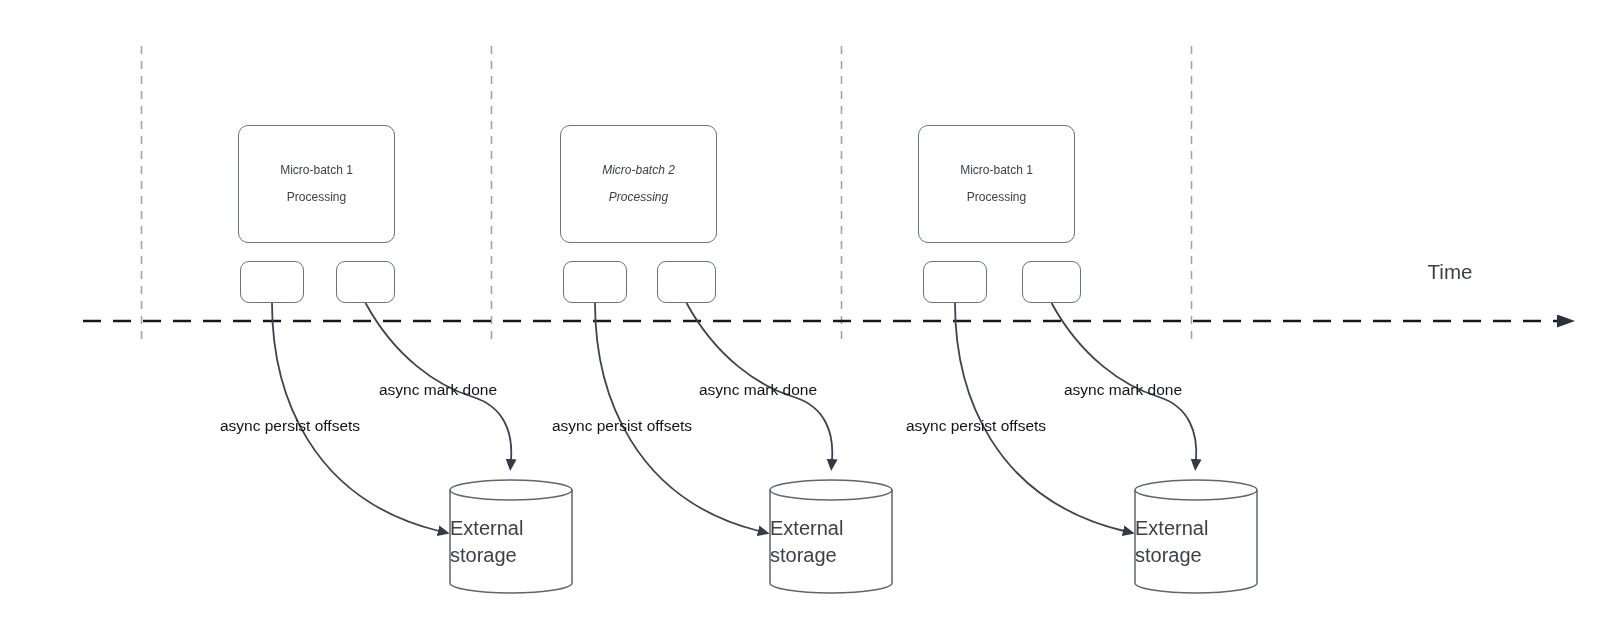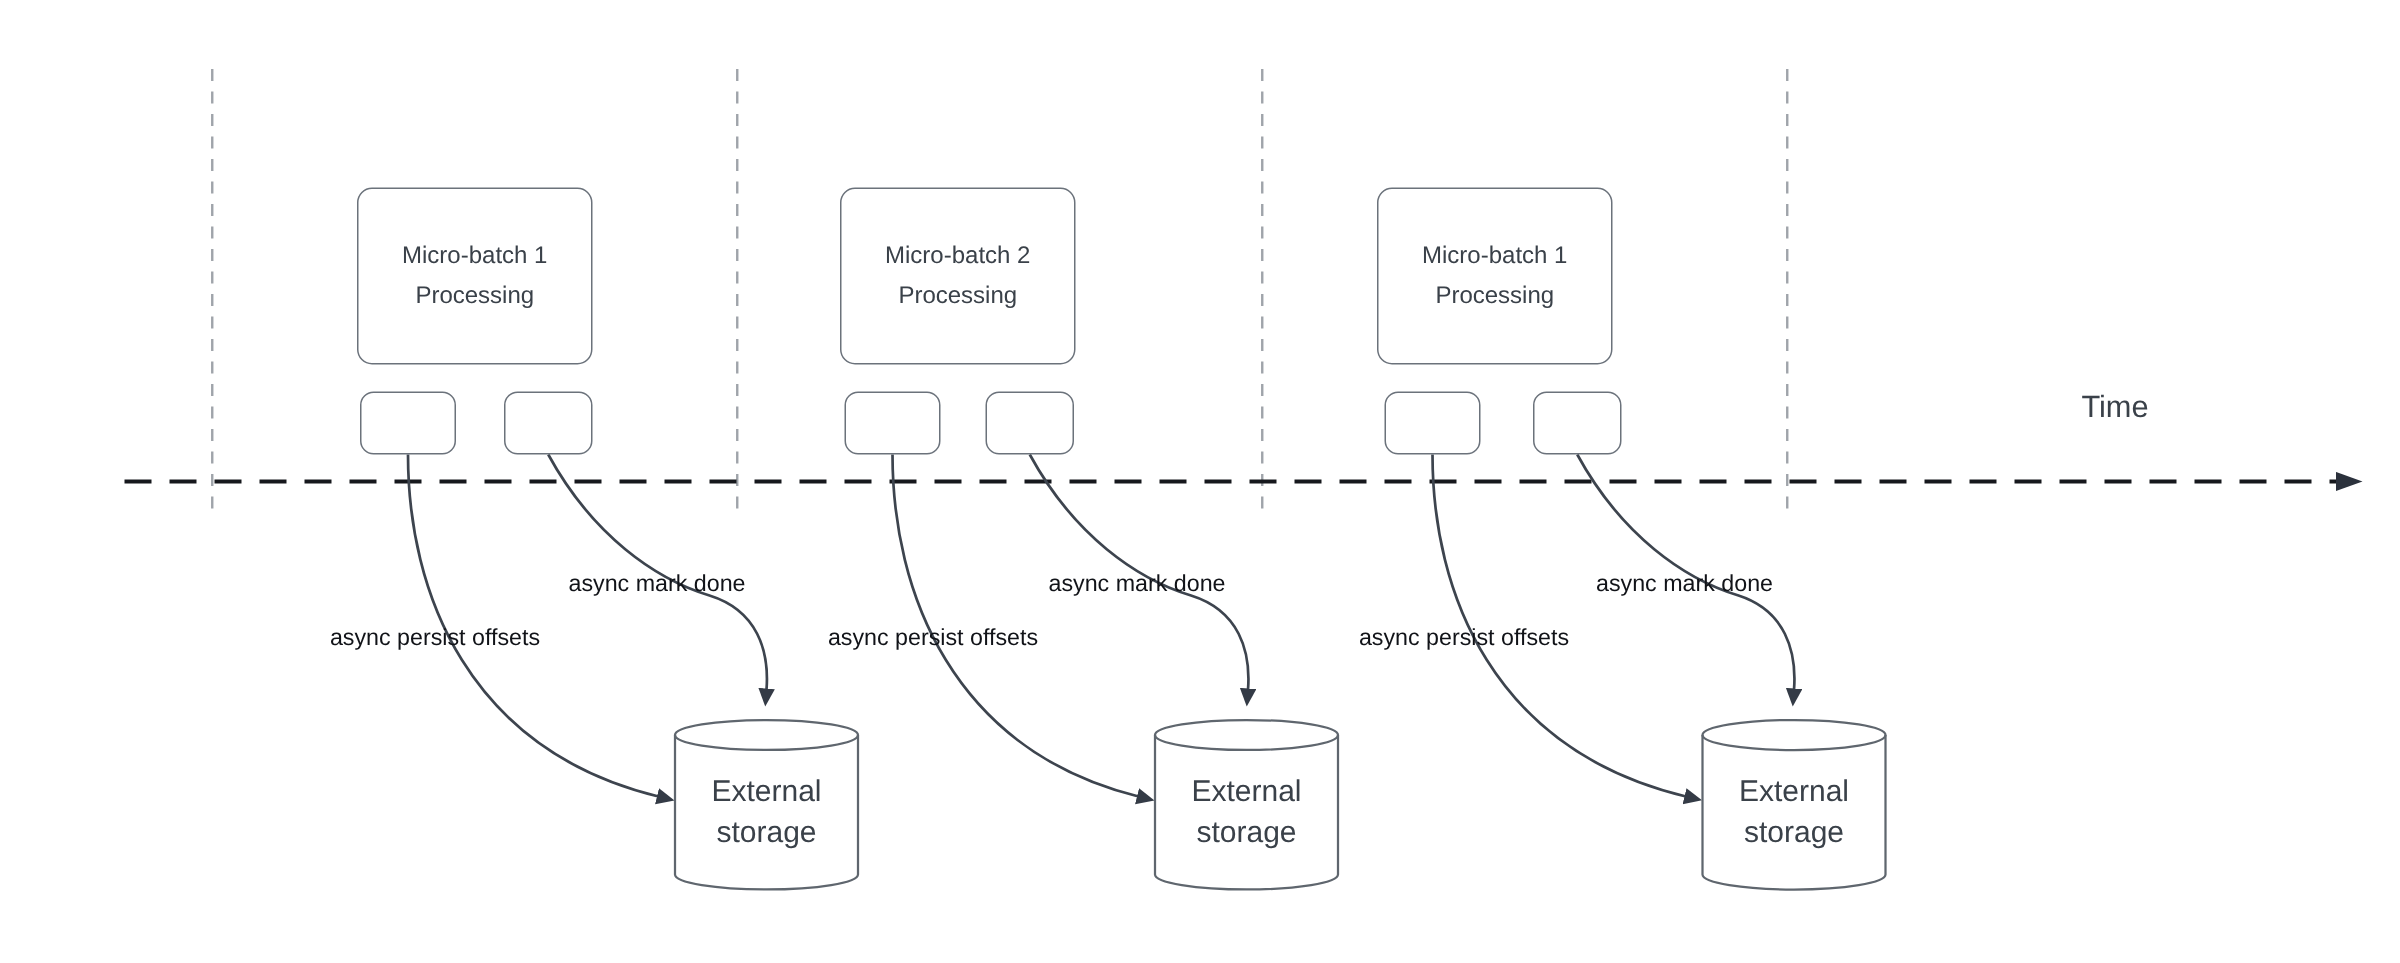--- a/index.html
+++ b/index.html
@@ -21,47 +21,47 @@
     box-sizing: border-box;
     background: #ffffff;
     border: 1.5px solid #6b727b;
   }
   .bigbox {
     width: 157px; height: 118px; top: 125px;
     border-radius: 10px;
     display: flex; flex-direction: column;
     justify-content: center; align-items: center;
     color: #3a4149;
-    font-size: 16px; line-height: 27px;
+    font-size: 12px; line-height: 27px;
     text-align: center;
   }
   .smallbox {
     top: 261px; height: 42px;
     border-radius: 9px;
   }
   .smallbox.a { width: 64px; }
   .smallbox.b { width: 59px; }
   .note {
     position: absolute;
     transform: translateX(-50%);
     white-space: nowrap;
     font-weight: normal;
     font-size: 15.5px;
     color: #111318;
   }
   .cyl-label {
     position: absolute;
     top: 515px; width: 122px;
-    text-align: center;
+    text-align: left;
     color: #3a4149;
     font-size: 20px; line-height: 27px;
   }
   .time-label {
     position: absolute;
-    left: 1360px; top: 260px; width: 100px;
+    left: 1400px; top: 260px; width: 100px;
     text-align: center;
     color: #3a4149;
     font-size: 20.5px;
   }
   .gridline { stroke: #9fa4aa; stroke-width: 1.6; stroke-dasharray: 8 7; fill: none; }
   .timeline { stroke: #16181d; stroke-width: 2.6; stroke-dasharray: 18 12; fill: none; }
   .curve    { stroke: #3d444e; stroke-width: 1.8; fill: none; }
   .cyl      { stroke: #5f666e; stroke-width: 1.5; fill: #ffffff; }
   .cyl-arc  { stroke: #5f666e; stroke-width: 1.5; fill: none; }
 </style>
@@ -110,21 +110,21 @@
   </div>
   <div class="node smallbox a" style="left:240px;"></div>
   <div class="node smallbox b" style="left:336px;"></div>
   <div class="note" style="left:290px; top:417px;">async persist offsets</div>
   <div class="note" style="left:438px; top:381px;">async mark done</div>
   <div class="cyl-label" style="left:450px;">
     <div>External</div>
     <div>storage</div>
   </div>
 
-  <div class="node bigbox" style="left:560px;">
+  <div class="node bigbox" style="left:560px;font-style:italic;">
     <span>Micro-batch 2</span>
     <span>Processing</span>
   </div>
   <div class="node smallbox a" style="left:563px;"></div>
   <div class="node smallbox b" style="left:657px;"></div>
   <div class="note" style="left:622px; top:417px;">async persist offsets</div>
   <div class="note" style="left:758px; top:381px;">async mark done</div>
   <div class="cyl-label" style="left:770px;">
     <div>External</div>
     <div>storage</div>

